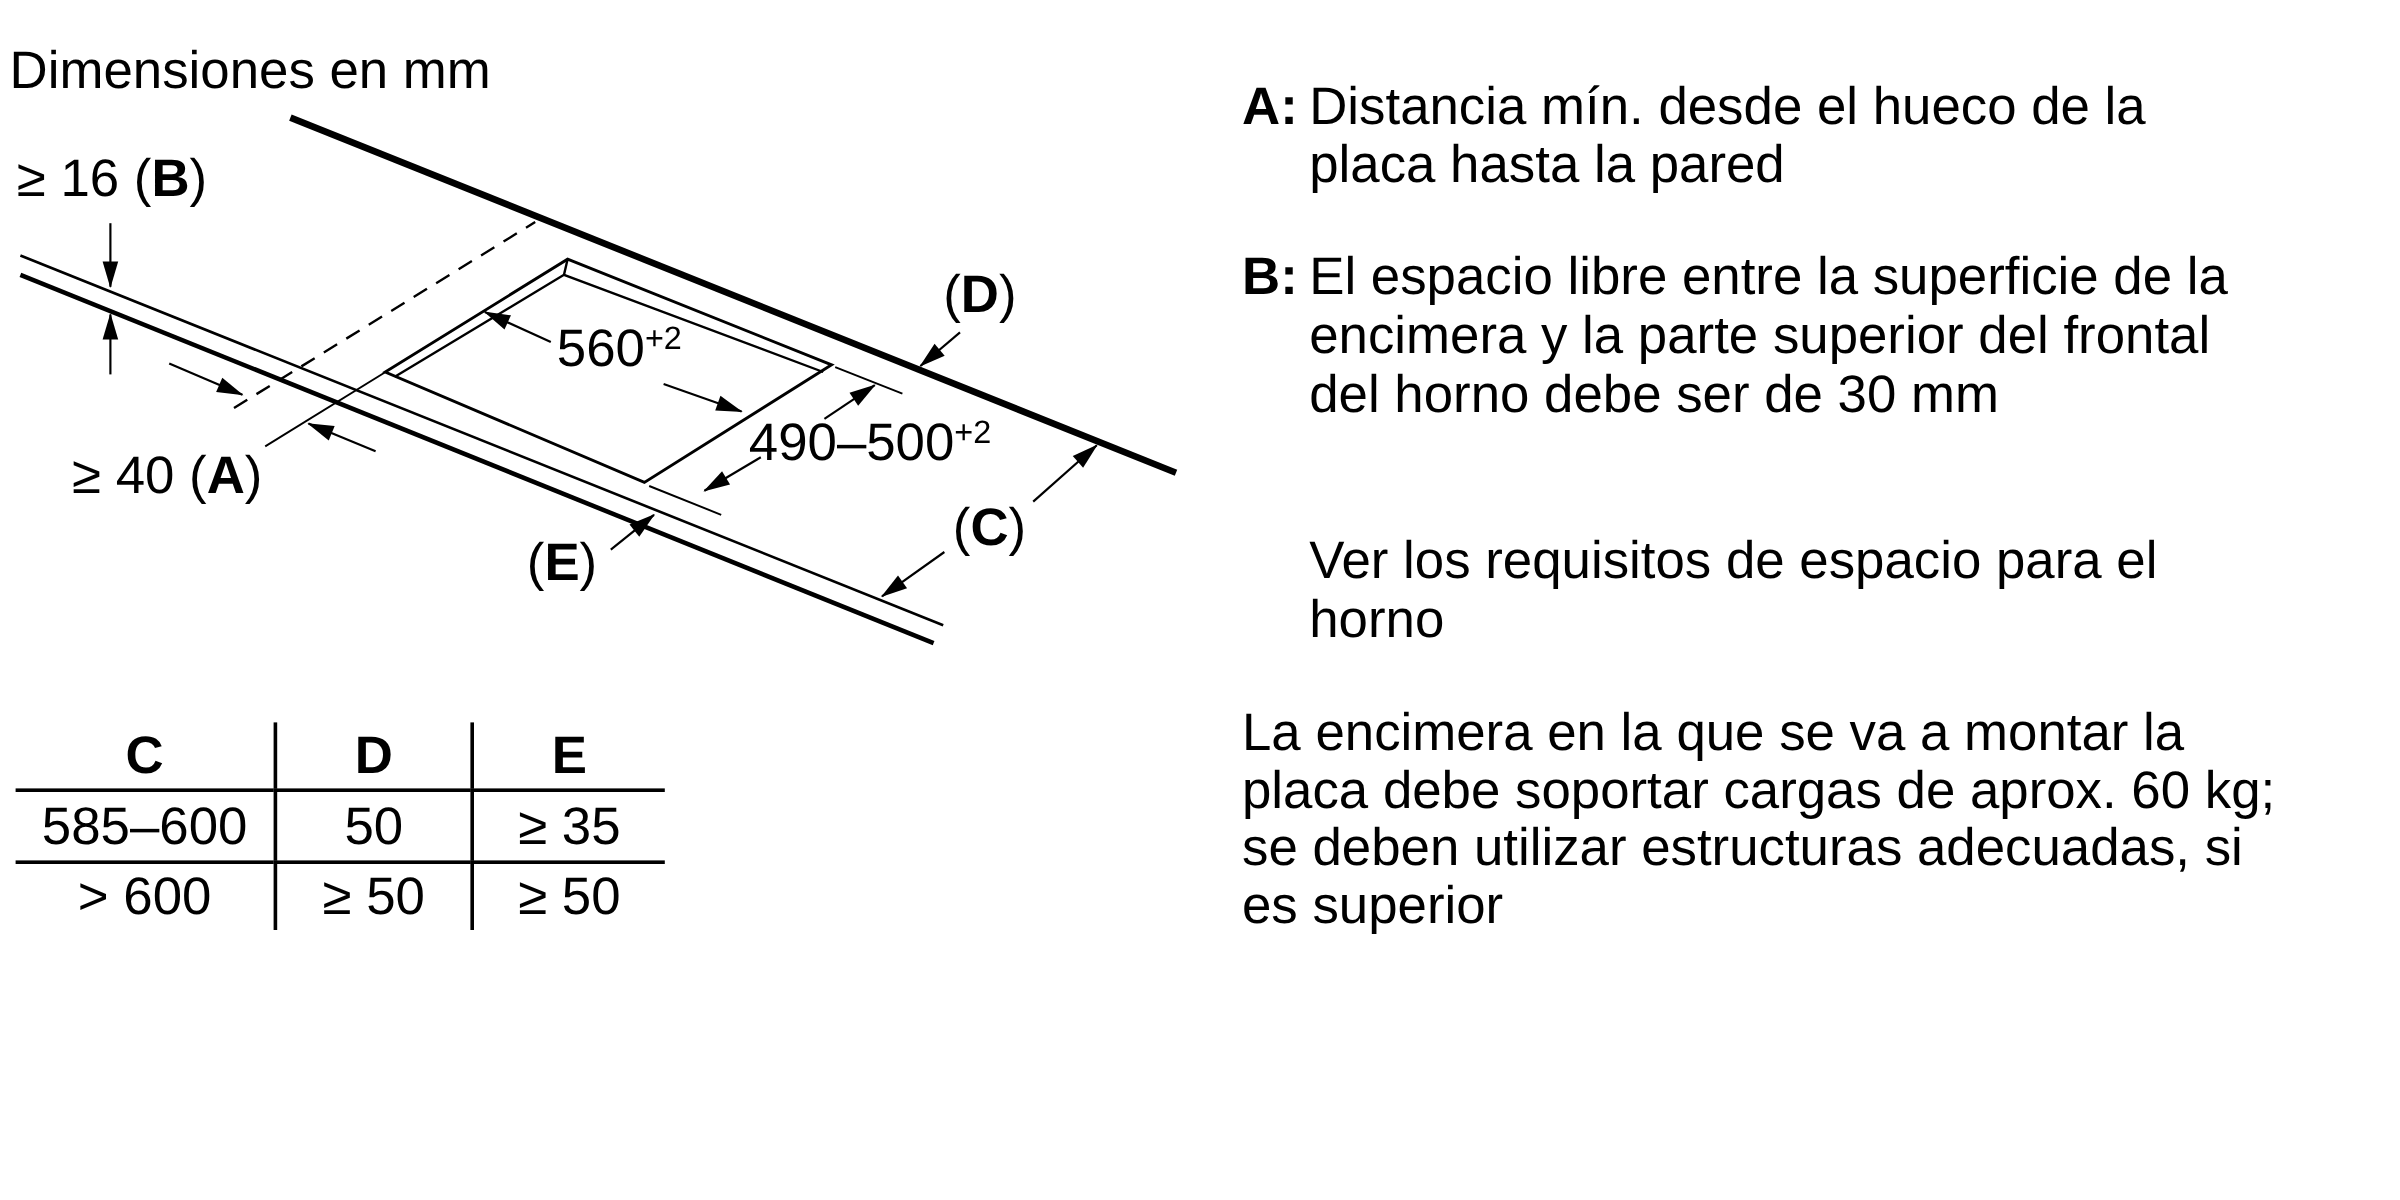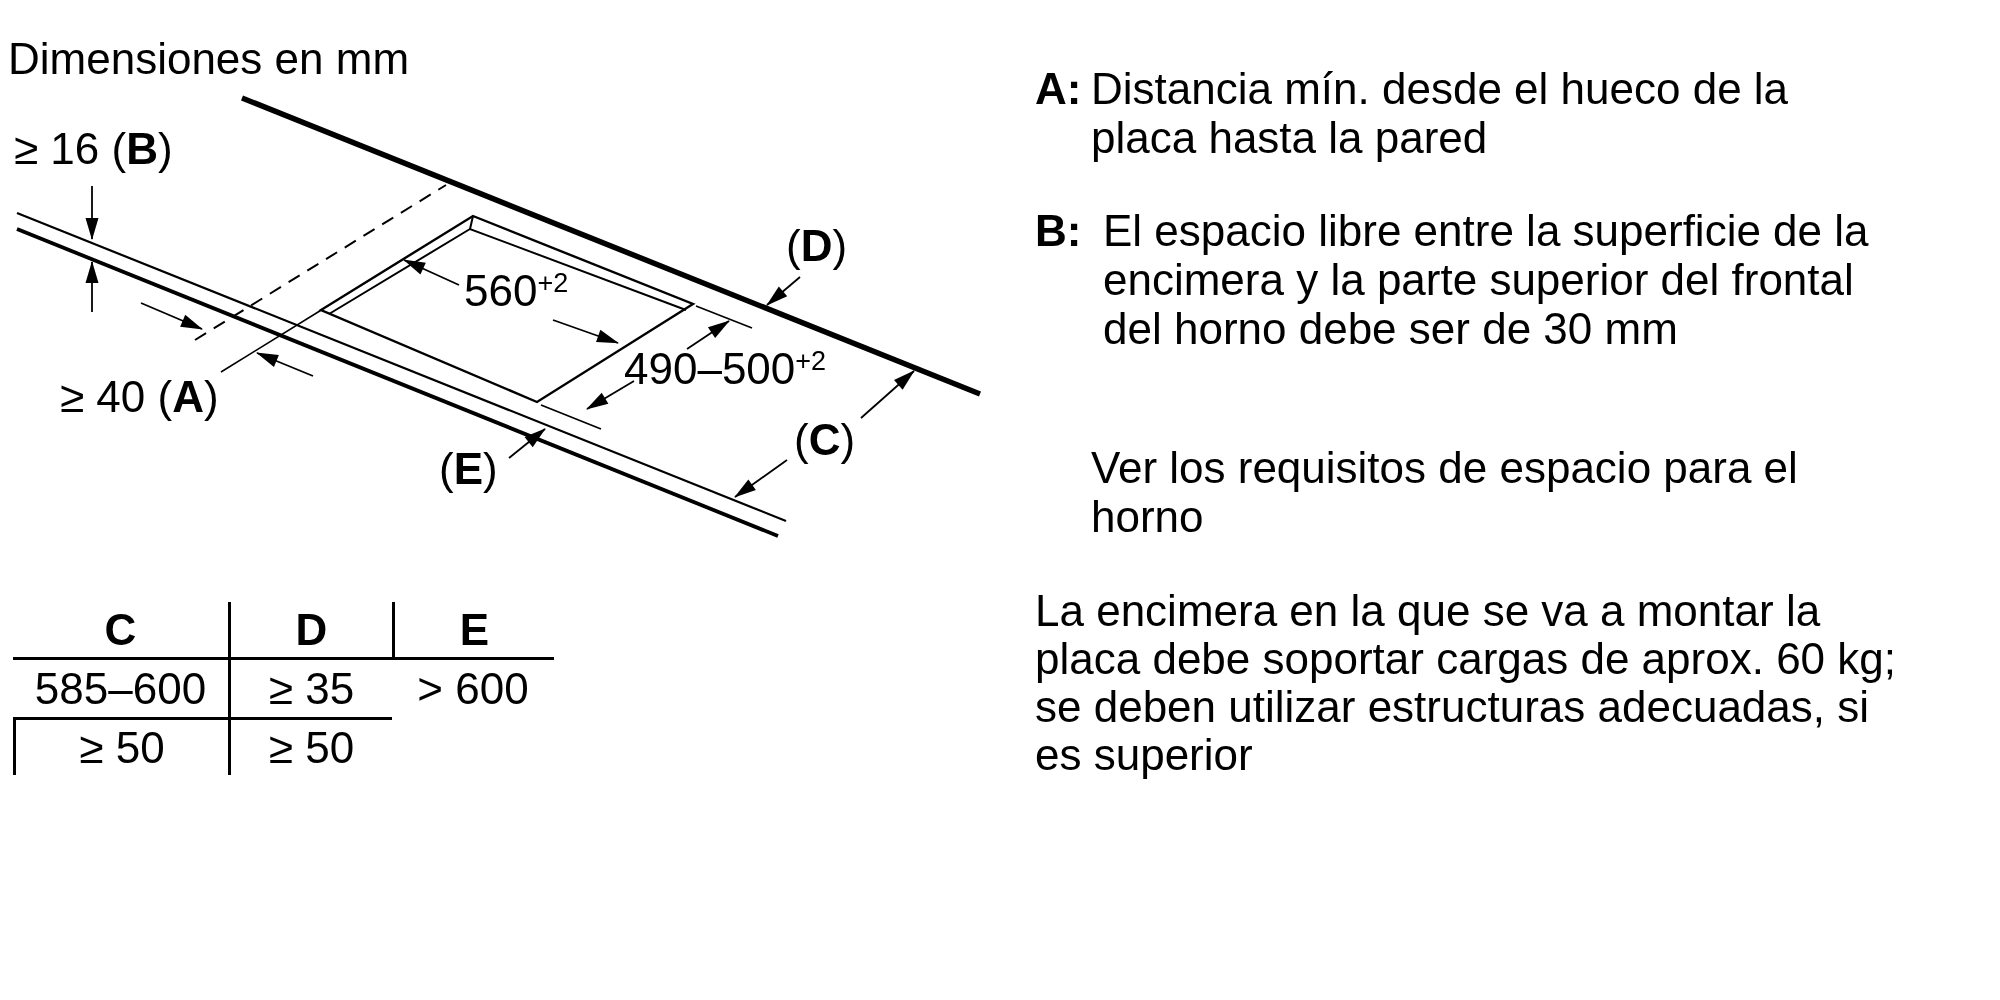--- a/index.html
+++ b/index.html
@@ -113,35 +113,36 @@
 <div class="lbl" style="left:439px;top:444px;">
   <span>(</span><b>E</b><span>)</span>
 </div>
 
 <div class="spec-table">
   <div class="cell th">C</div>
   <div class="cell th bl">D</div>
   <div class="cell th bl">E</div>
 
   <div class="cell bt">585–600</div>
+  <div class="cell bt bl">50</div>
   <div class="cell bt bl">≥ 35</div>
 
   <div class="cell bt">&gt; 600</div>
   <div class="cell bt bl">≥ 50</div>
   <div class="cell bt bl">≥ 50</div>
 </div>
 
 <div class="legend-label" style="left:1035px;top:64px;">A:</div>
 <div class="legend-body" style="left:1091px;top:64px;">
   <div>Distancia mín. desde el hueco de la</div>
   <div>placa hasta la pared</div>
 </div>
 
 <div class="legend-label" style="left:1035px;top:206px;">B:</div>
-<div class="legend-body" style="left:1091px;top:206px;margin-left:12px;">
+<div class="legend-body" style="left:1091px;top:206px;">
   <div>El espacio libre entre la superficie de la</div>
   <div>encimera y la parte superior del frontal</div>
   <div>del horno debe ser de 30 mm</div>
 </div>
 
 <div class="legend-body" style="left:1091px;top:443px;">
   <div>Ver los requisitos de espacio para el</div>
   <div>horno</div>
 </div>
 

